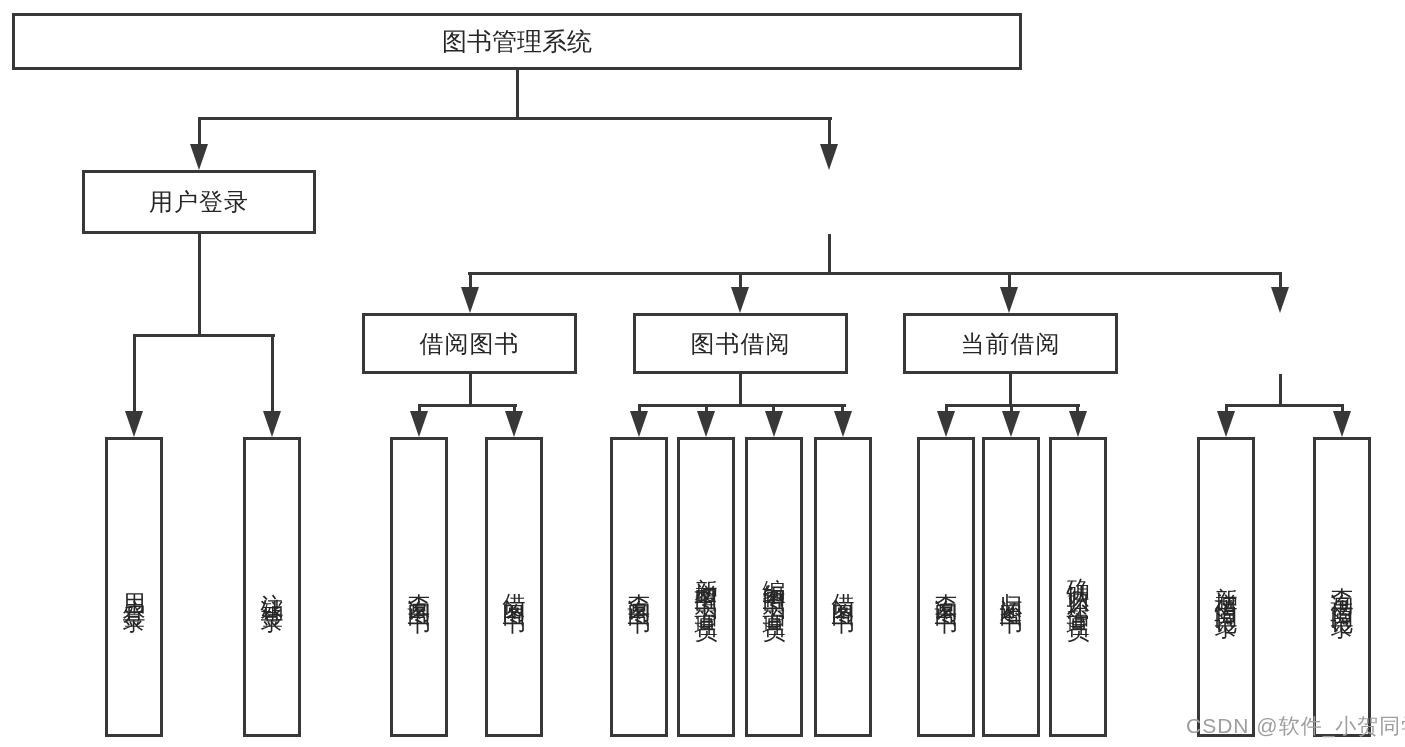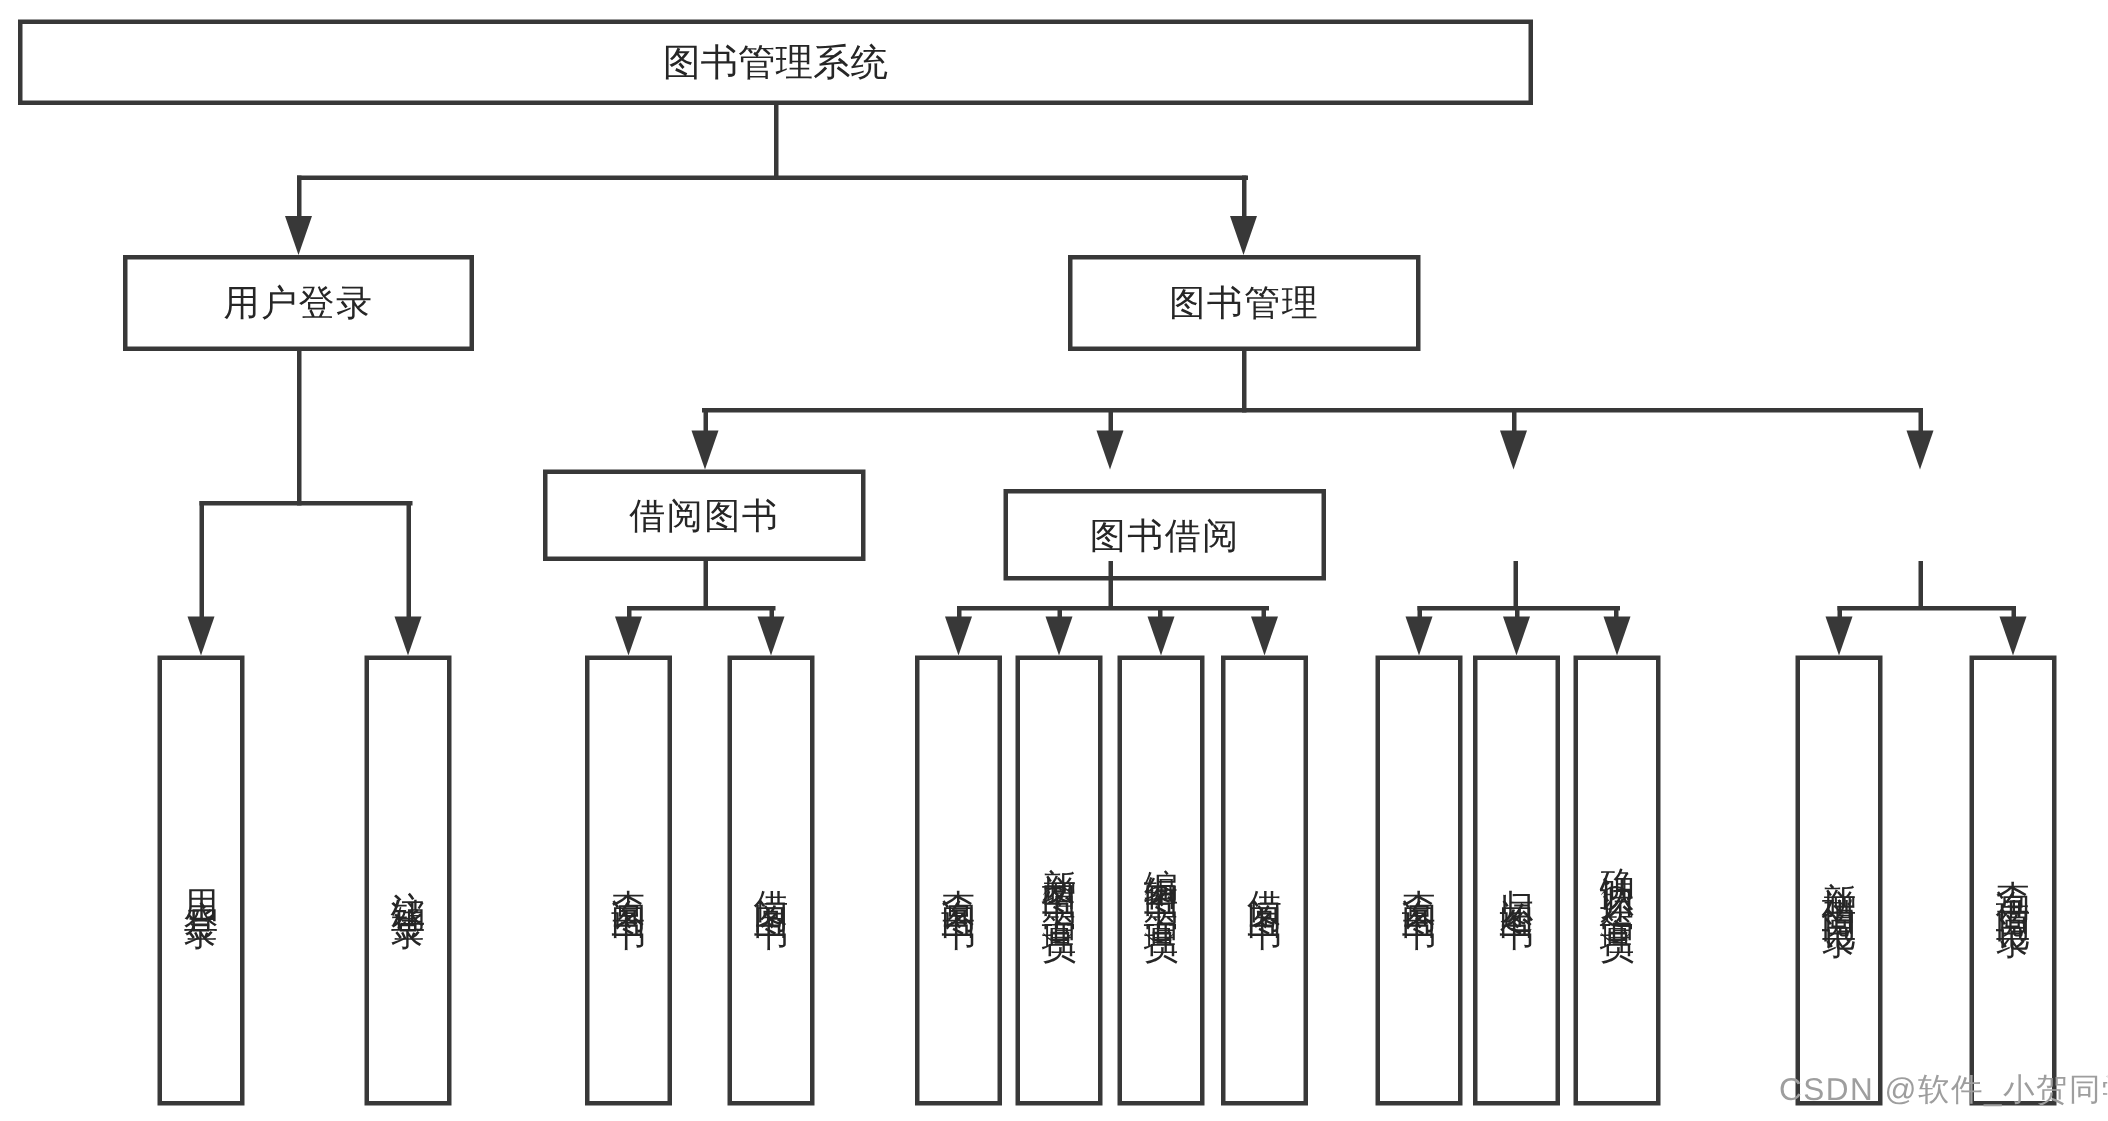--- a/index.html
+++ b/index.html
@@ -64,23 +64,20 @@
   <div class="vline" style="left:516px;top:69px;height:49px;"></div>
   <div class="hline" style="left:198px;top:117px;width:634px;"></div>
   <div class="vline" style="left:198px;top:117px;height:31px;"></div>
   <div class="arrowhead" style="left:190px;top:144px;"></div>
   <div class="vline" style="left:828px;top:117px;height:31px;"></div>
   <div class="arrowhead" style="left:820px;top:144px;"></div>
 
   <div class="box hbox" style="left:82px;top:170px;width:234px;height:64px;">
     <span>用户登录</span>
   </div>
-  <div class="box hbox" style="left:712px;top:170px;width:235px;height:64px;">
-    <span>图书管理</span>
-  </div>
 
   <div class="vline" style="left:198px;top:234px;height:103px;"></div>
   <div class="hline" style="left:133px;top:334px;width:142px;"></div>
   <div class="vline" style="left:133px;top:334px;height:80px;"></div>
   <div class="arrowhead" style="left:125px;top:411px;"></div>
   <div class="vline" style="left:271px;top:334px;height:80px;"></div>
   <div class="arrowhead" style="left:263px;top:411px;"></div>
 
   <div class="vline" style="left:828px;top:234px;height:41px;"></div>
   <div class="hline" style="left:468px;top:272px;width:814px;"></div>
@@ -89,22 +86,25 @@
   <div class="vline" style="left:739px;top:272px;height:22px;"></div>
   <div class="arrowhead" style="left:731px;top:287px;"></div>
   <div class="vline" style="left:1008px;top:272px;height:22px;"></div>
   <div class="arrowhead" style="left:1000px;top:287px;"></div>
   <div class="vline" style="left:1279px;top:272px;height:22px;"></div>
   <div class="arrowhead" style="left:1271px;top:287px;"></div>
 
   <div class="box hbox" style="left:362px;top:313px;width:215px;height:61px;">
     <span>借阅图书</span>
   </div>
-  <div class="box hbox" style="left:633px;top:326px;width:215px;height:61px;margin-left:36px;">
+  <div class="box hbox" style="left:633px;top:313px;width:215px;height:61px;">
     <span>图书借阅</span>
+  </div>
+  <div class="box hbox" style="left:903px;top:313px;width:215px;height:61px;">
+    <span>当前借阅</span>
   </div>
 
   <div class="vline" style="left:469px;top:374px;height:32px;"></div>
   <div class="hline" style="left:418px;top:404px;width:99px;"></div>
   <div class="vline" style="left:418px;top:404px;height:14px;"></div>
   <div class="arrowhead" style="left:410px;top:411px;"></div>
   <div class="vline" style="left:513px;top:404px;height:14px;"></div>
   <div class="arrowhead" style="left:505px;top:411px;"></div>
 
   <div class="vline" style="left:739px;top:374px;height:32px;"></div>

